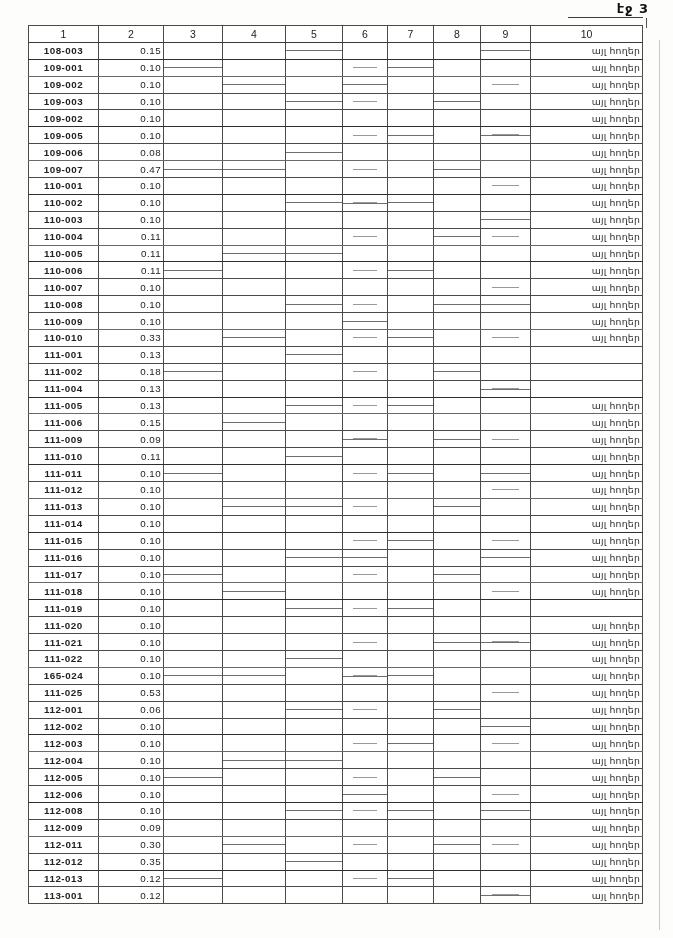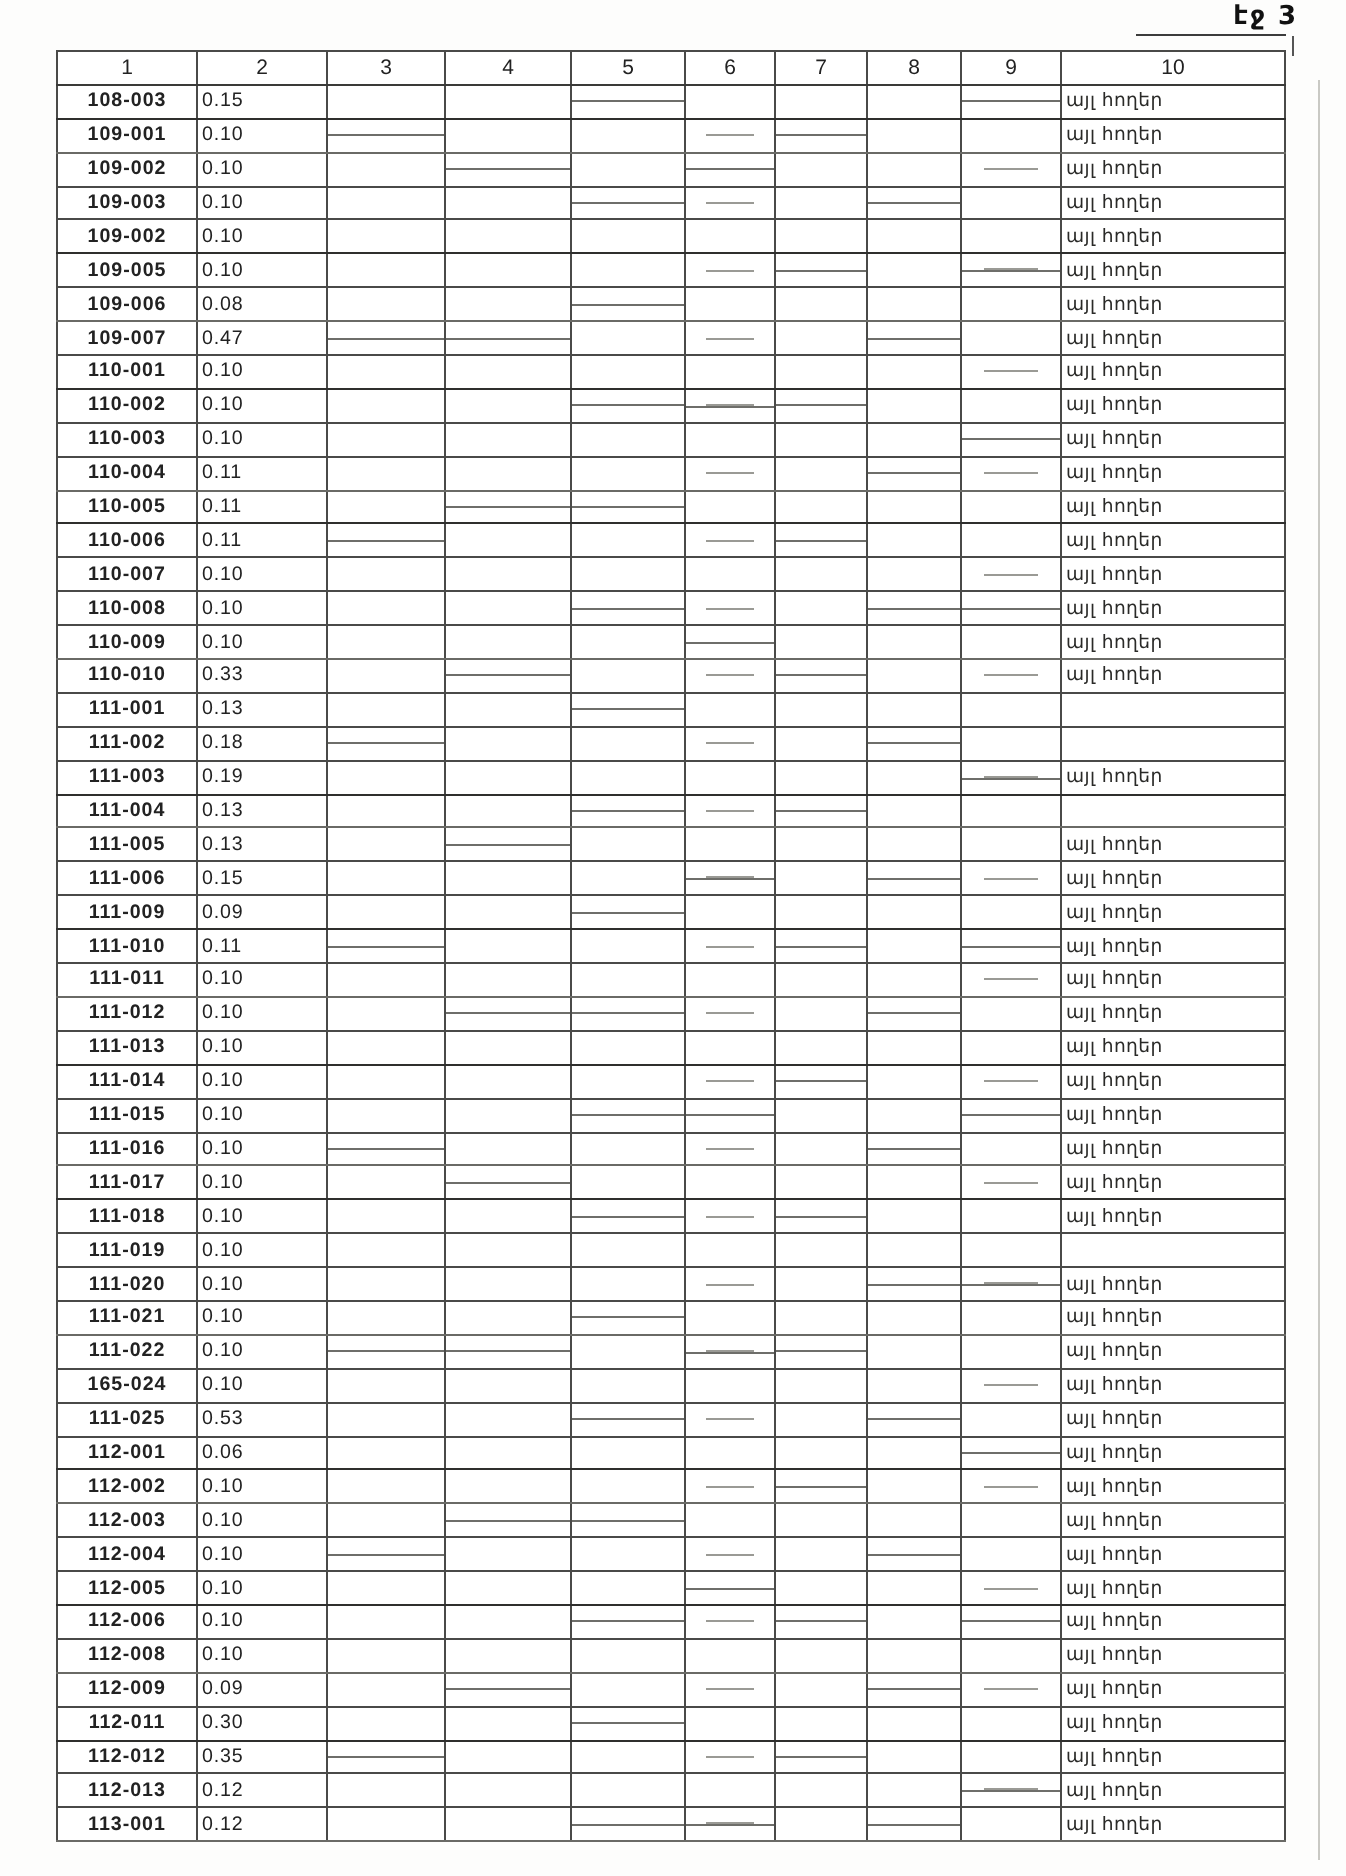--- a/index.html
+++ b/index.html
@@ -39,24 +39,24 @@
     border:1px solid #4a4a48;
     padding:0 2px;overflow:hidden;white-space:nowrap;
     height:15.9px;vertical-align:middle;
   }
   table.sheet th{
     font-weight:normal;font-size:10.5px;text-align:center;color:#222;
     border-bottom:1.4px solid #3a3a38;
   }
   table.sheet{border:1.6px solid #3a3a38;}
   td.c-code{font-size:9.8px;text-align:center;letter-spacing:.5px;color:#222;font-weight:bold;}
-  td.c-val{font-size:9.8px;text-align:left;letter-spacing:.4px;color:#222;}
+  td.c-val{font-size:9.8px;text-align:right;letter-spacing:.4px;color:#222;}
   td.c-land{
     font-family:"DejaVu Sans",sans-serif;
-    font-size:9.3px;text-align:left;color:#2a2a28;padding-left:4px;
+    font-size:9.3px;text-align:right;color:#2a2a28;padding-left:4px;
     letter-spacing:.2px;
   }
   
   tbody tr:nth-child(3n+1) td:nth-child(5)::after,
   tbody tr:nth-child(4n+2) td:nth-child(7)::after,
   tbody tr:nth-child(5n+3) td:nth-child(4)::after,
   tbody tr:nth-child(4n) td:nth-child(8)::after,
   tbody tr:nth-child(6n+2) td:nth-child(3)::after,
   tbody tr:nth-child(5n+1) td:nth-child(9)::after,
   tbody tr:nth-child(7n+3) td:nth-child(6)::after{
@@ -342,32 +342,20 @@
         <td></td>
         <td></td>
         <td></td>
         <td></td>
         <td></td>
         <td></td>
         <td></td>
         <td class="c-land"></td>
       </tr>
       <tr>
-        <td class="c-code">111-003</td>
-        <td class="c-val">0.19</td>
-        <td></td>
-        <td></td>
-        <td></td>
-        <td></td>
-        <td></td>
-        <td></td>
-        <td></td>
-        <td class="c-land">այլ հողեր</td>
-      </tr>
-      <tr>
         <td class="c-code">111-004</td>
         <td class="c-val">0.13</td>
         <td></td>
         <td></td>
         <td></td>
         <td></td>
         <td></td>
         <td></td>
         <td></td>
         <td class="c-land"></td>

